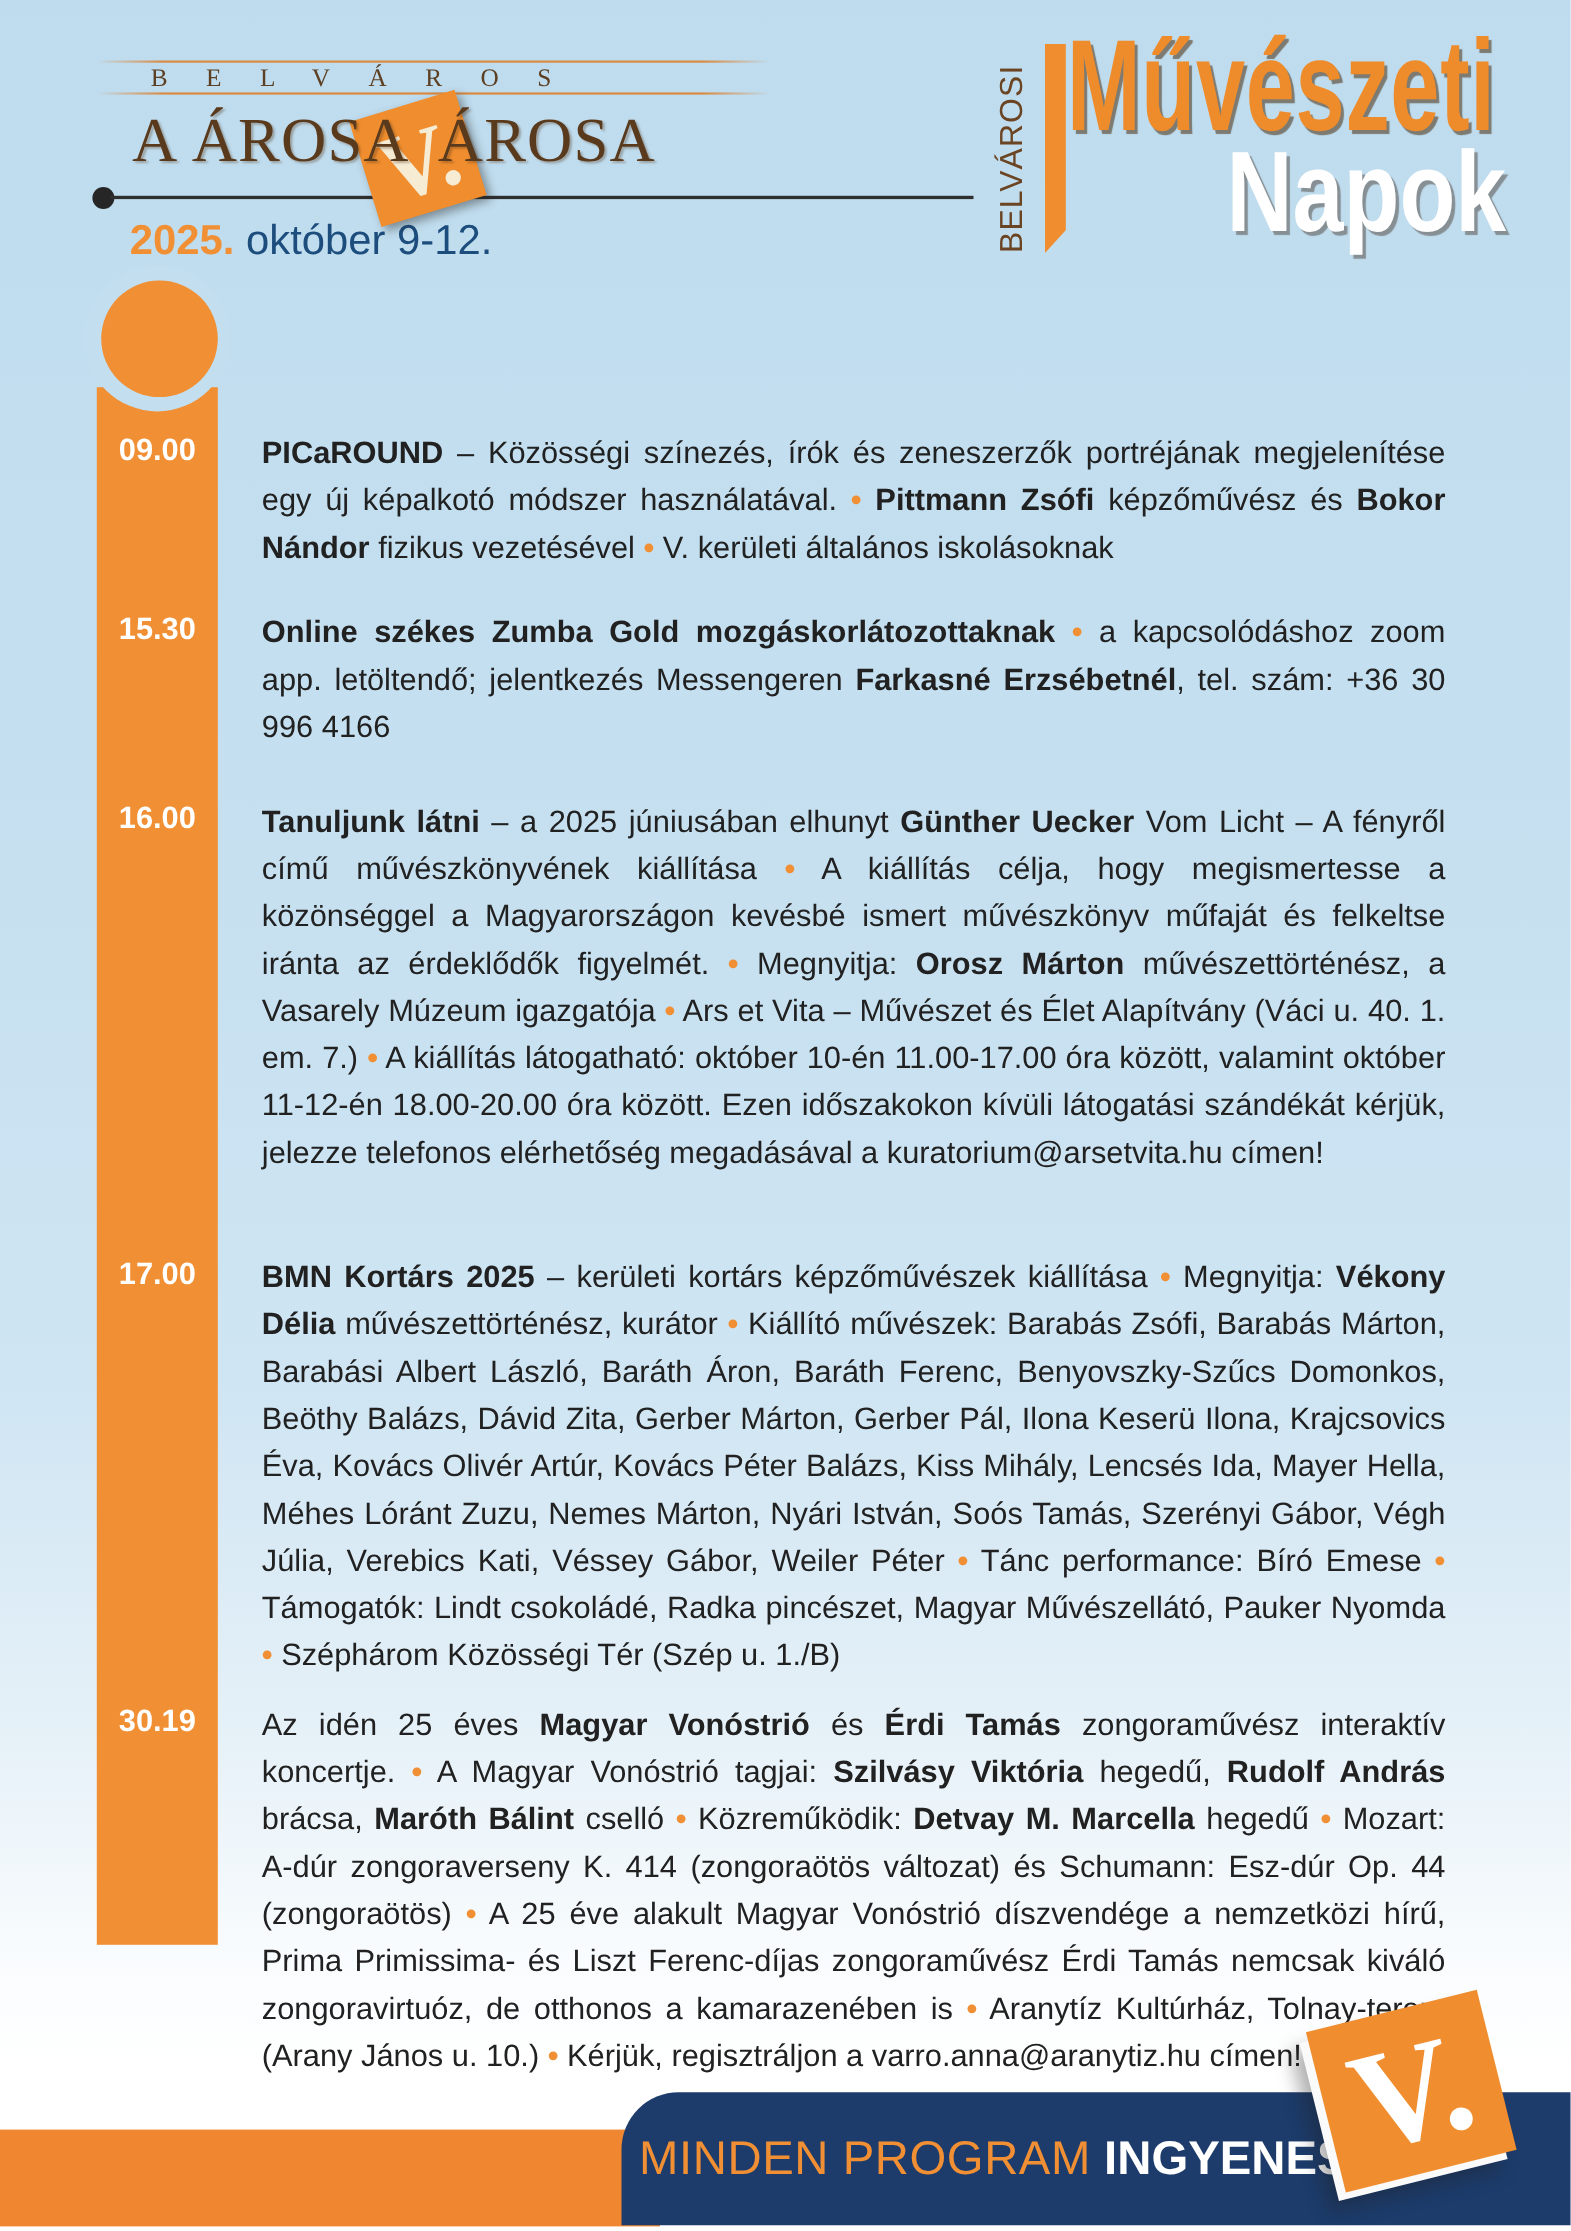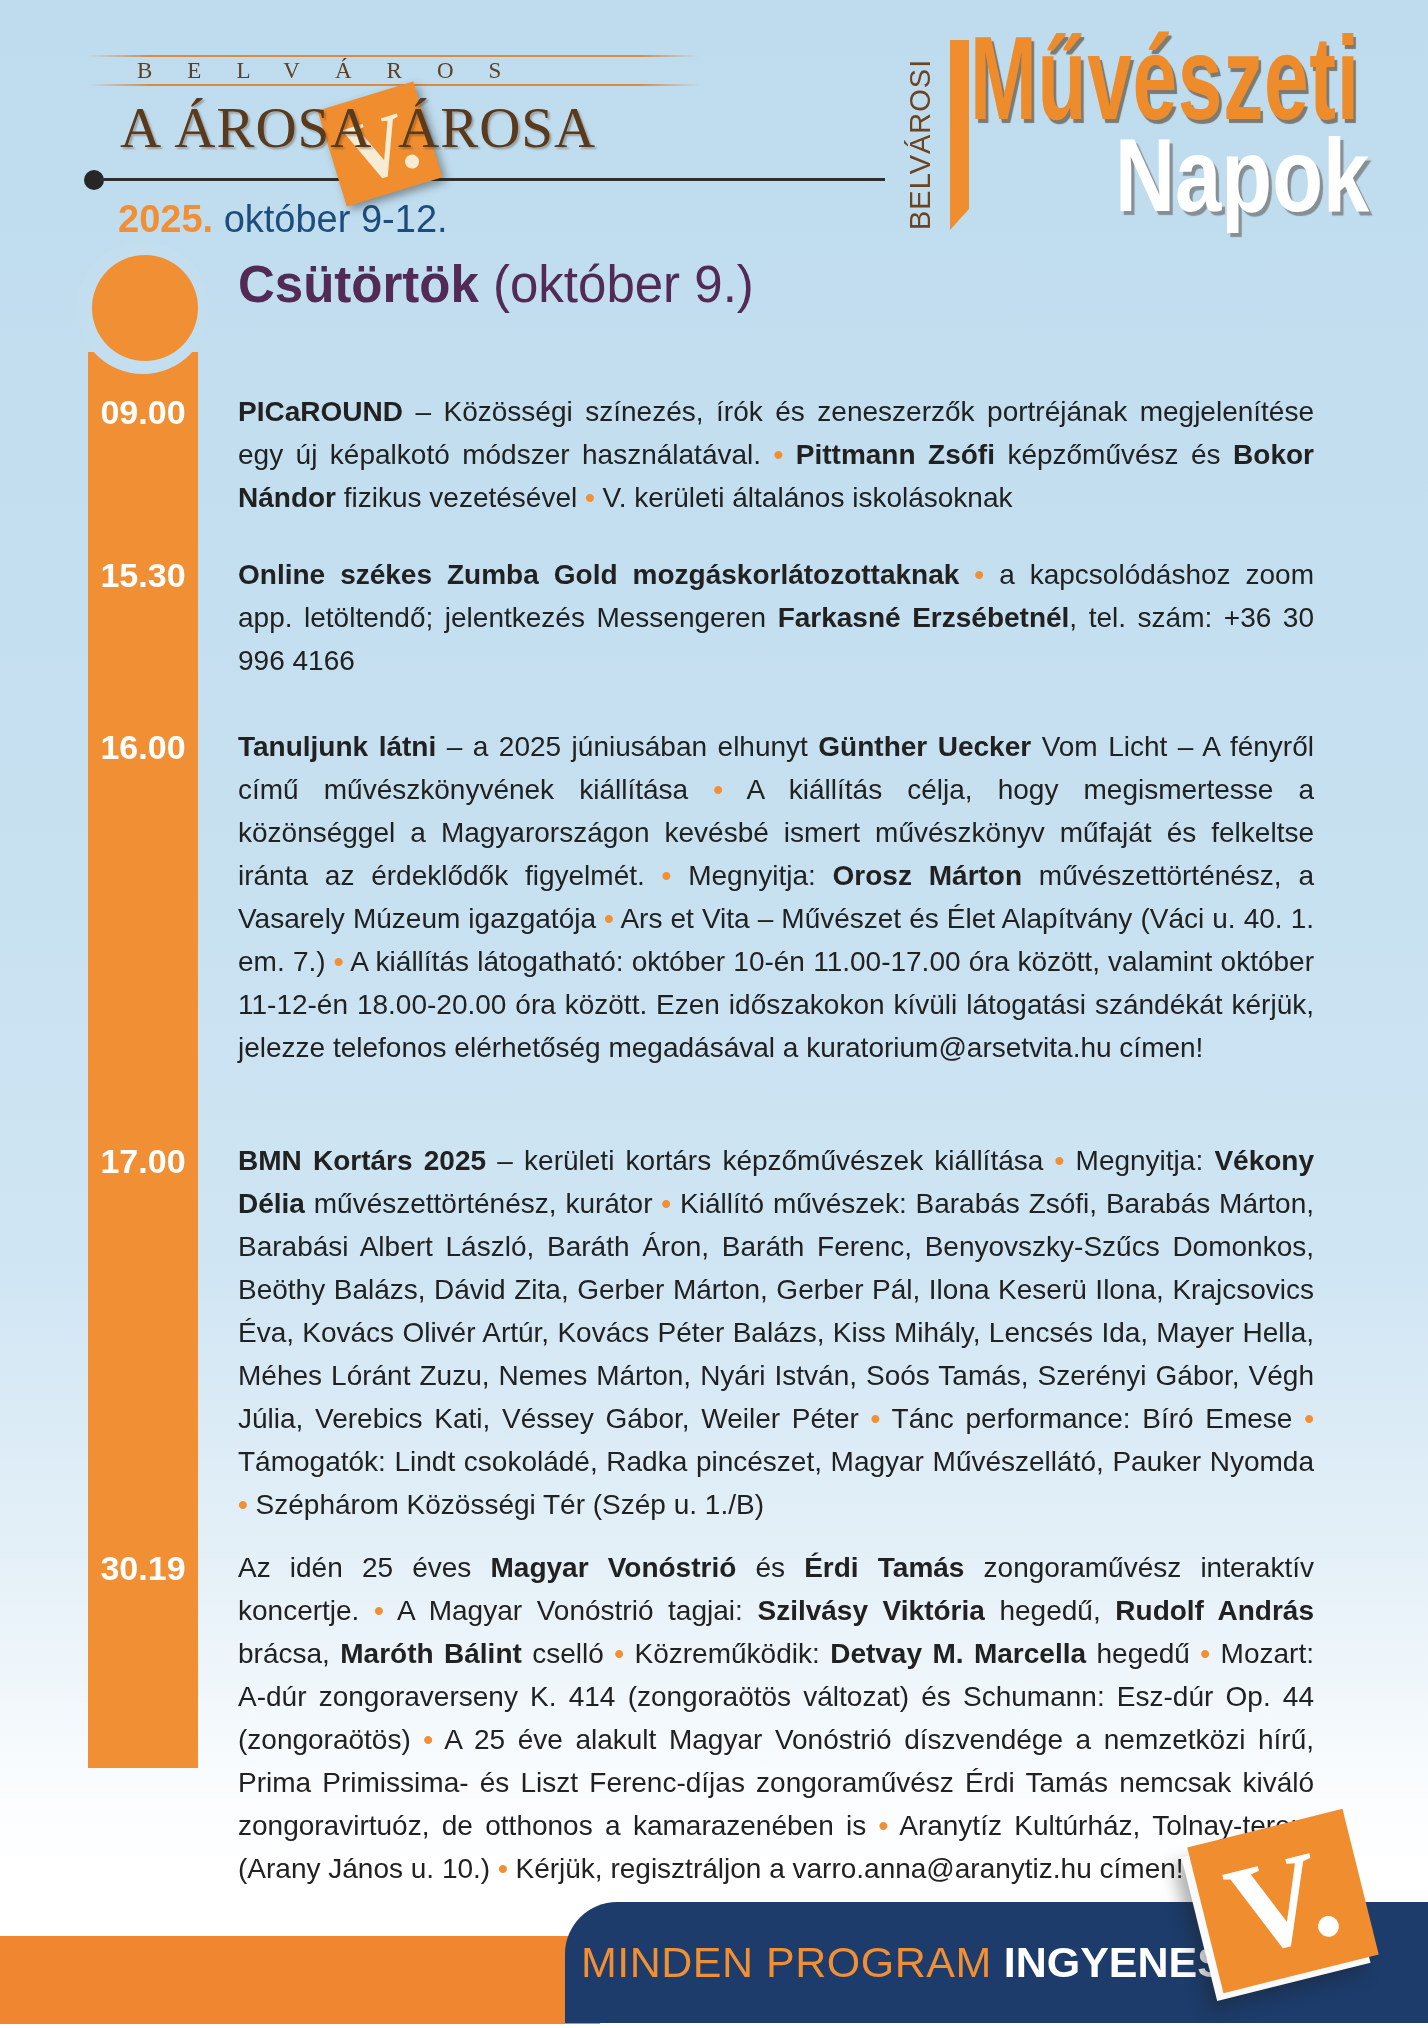--- a/index.html
+++ b/index.html
@@ -56,21 +56,21 @@
   .day-title{position:absolute;left:238px;top:255px;margin:0;font-size:51px;font-weight:400;
     color:var(--purple);white-space:nowrap;z-index:3;}
   .day-title .d1{font-weight:700;}
   
   .events{position:absolute;left:88px;top:390px;width:1226px;z-index:3;}
   .event{display:grid;grid-template-columns:110px 1fr;column-gap:40px;margin-bottom:34px;}
   .event:nth-child(2){margin-bottom:43px;}
   .event:nth-child(3){margin-bottom:70px;}
   .event:nth-child(4){margin-bottom:20px;}
   .event:last-child{margin-bottom:0;}
-  .event .time{font-size:34px;font-weight:700;color:#fff;text-align:center;padding-top:3px;}
+  .event .time{font-size:28px;font-weight:700;color:#fff;text-align:center;padding-top:3px;}
   .event p{margin:0;text-align:justify;font-size:28px;line-height:43px;color:var(--ink);}
   .event .bd{font-weight:700;}
   .event .bu{color:var(--orange);font-weight:700;}
   
   .foot-orange{position:absolute;left:0;top:1936px;width:600px;height:88px;background:#f0862f;z-index:3;}
   .foot-navy{position:absolute;left:565px;top:1902px;width:863px;height:121px;background:var(--navy);
     border-top-left-radius:52px;display:flex;align-items:center;padding-left:16px;z-index:4;}
   .foot-navy .f1{color:var(--orange);font-size:43px;font-weight:400;letter-spacing:.5px;white-space:pre;}
   .foot-navy .f2{color:#fff;font-size:43px;font-weight:700;margin-left:12px;}
   .tile-bottom{position:absolute;left:1203px;top:1826px;width:160px;height:150px;transform:rotate(-14deg);
@@ -100,24 +100,20 @@
 
   <div class="vert-brand">BELVÁROSI</div>
   <div class="vbar"></div>
   <div class="w1">Művészeti</div>
   <div class="w2">Napok</div>
 
   <div class="timebar"></div>
   <div class="cut-circle"></div>
   <div class="day-circle"></div>
 
-  <h1 class="day-title">
-    <span class="d1">Csütörtök</span>
-    <span class="d2">(október 9.)</span>
-  </h1>
 
   <div class="events">
       <div class="event">
         <div class="time">09.00</div>
         <p><span class="bd">PICaROUND</span><span> – Közösségi színezés, írók és zeneszerzők portréjának megjelenítése egy új képalkotó módszer használatával. </span><span class="bu">•</span><span> </span><span class="bd">Pittmann Zsófi</span><span> képzőművész és </span><span class="bd">Bokor Nándor</span><span> fizikus vezetésével </span><span class="bu">•</span><span> V. kerületi általános iskolásoknak</span></p>
       </div>
       <div class="event">
         <div class="time">15.30</div>
         <p><span class="bd">Online székes Zumba Gold mozgáskorlátozottaknak</span><span> </span><span class="bu">•</span><span> a kapcsolódáshoz zoom app. letöltendő; jelentkezés Messengeren </span><span class="bd">Farkasné Erzsébetnél</span><span>, tel. szám: +36 30 996 4166</span></p>
       </div>

